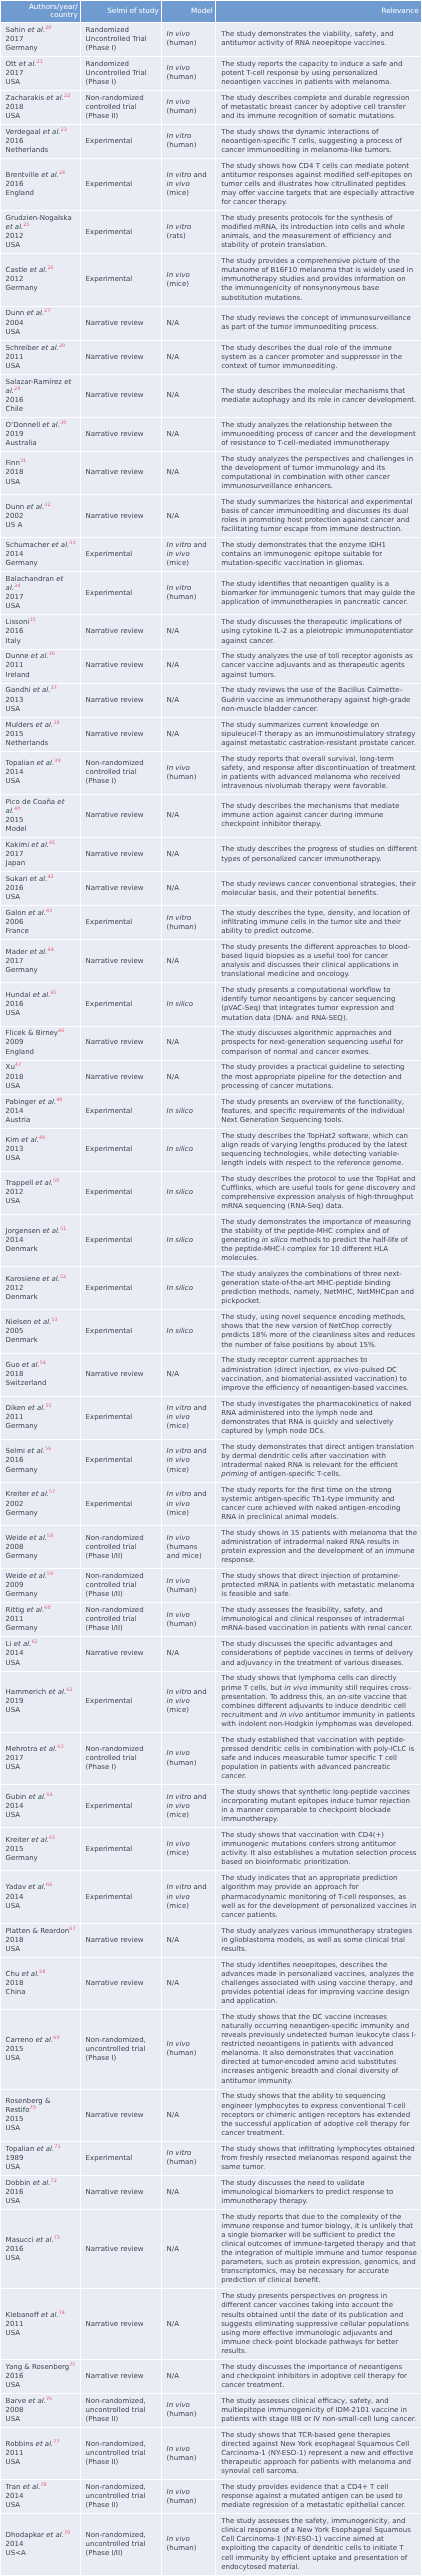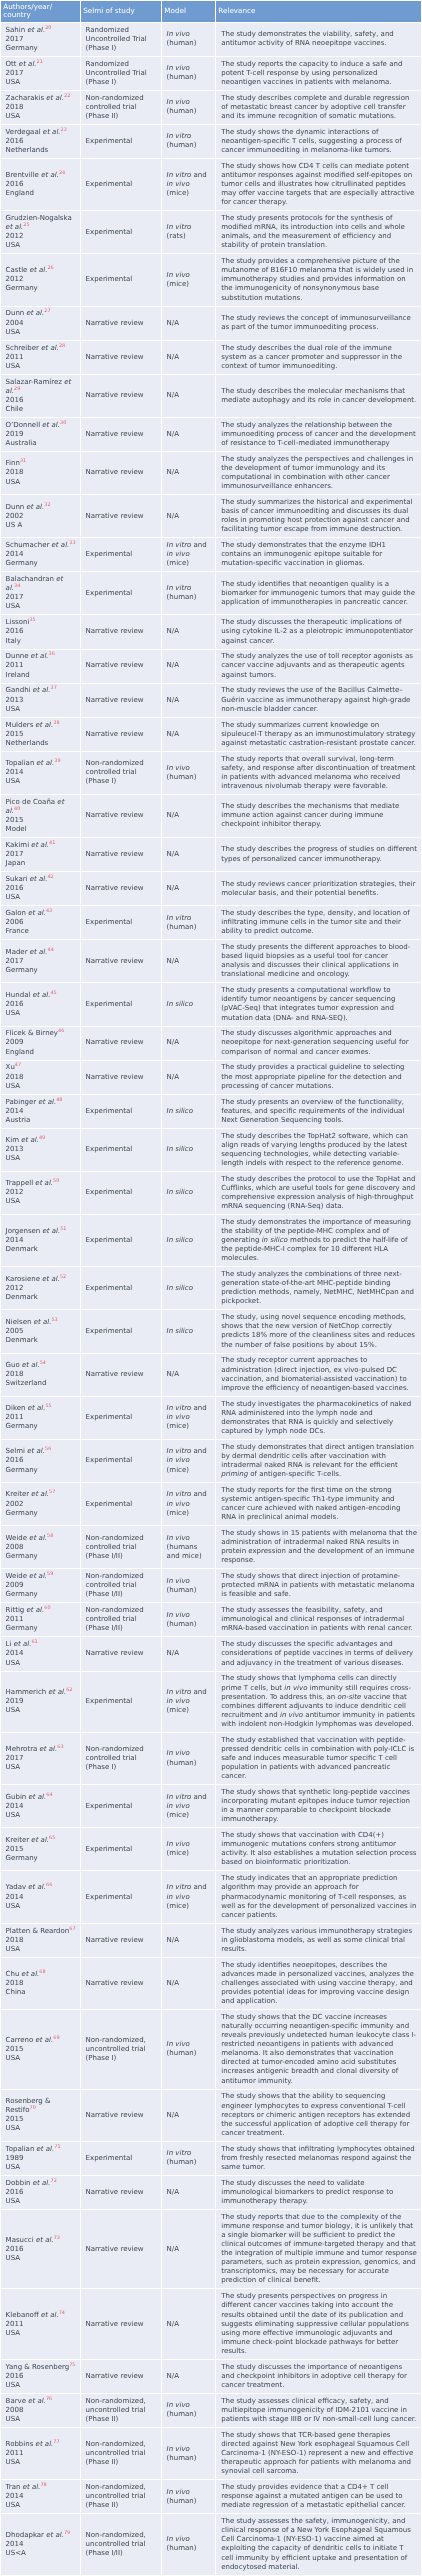--- a/index.html
+++ b/index.html
@@ -7,21 +7,21 @@
     --row-bg:#e9ecf4;
     --text:#3c4653;
     --ref:#e4606d;
     --grid:#ffffff;
   }
   html,body{margin:0;padding:0;background:#fff;}
   body{width:422px;font-family:"DejaVu Sans","Liberation Sans",sans-serif;color:var(--text);}
   table{width:422px;border-collapse:separate;border-spacing:1.2px;background:var(--grid);table-layout:fixed;}
   th{
     background:var(--header-bg);color:#fff;font-weight:400;font-size:7.2px;
-    padding:1.7px 2.3px;text-align:left;line-height:1.2;vertical-align:middle;
+    padding:1.7px 2.3px;text-align:right;line-height:1.2;vertical-align:middle;
   }
   td{
     background:var(--row-bg);font-size:7px;line-height:1.3;
     padding:2.9px 4px 2.9px 4.6px;vertical-align:middle;overflow-wrap:break-word;
   }
   td.c-author{padding-right:1.7px;}
   td.c-rel{padding-left:5.2px;}
   sup.ref{color:var(--ref);font-size:4.9px;line-height:0;vertical-align:super;letter-spacing:0;}
   i{font-style:italic;}
 </style>
@@ -265,21 +265,21 @@
         <td class="c-rel">The study describes the progress of studies on different types of personalized cancer immunotherapy.</td>
       </tr>
       <tr>
         <td class="c-author">
           <div>Sukari <i>et al.</i><sup class="ref">42</sup></div>
           <div>2016</div>
           <div>USA</div>
         </td>
         <td class="c-type">Narrative review</td>
         <td class="c-model">N/A</td>
-        <td class="c-rel">The study reviews cancer prioritization strategies, their molecular basis, and their potential benefits.</td>
+        <td class="c-rel">The study reviews cancer conventional strategies, their molecular basis, and their potential benefits.</td>
       </tr>
       <tr>
         <td class="c-author">
           <div>Galon <i>et al.</i><sup class="ref">43</sup></div>
           <div>2006</div>
           <div>France</div>
         </td>
         <td class="c-type">Experimental</td>
         <td class="c-model"><i>In vitro</i> (human)</td>
         <td class="c-rel">The study describes the type, density, and location of infiltrating immune cells in the tumor site and their ability to predict outcome.</td>
@@ -305,21 +305,21 @@
         <td class="c-rel">The study presents a computational workflow to identify tumor neoantigens by cancer sequencing (pVAC-Seq) that integrates tumor expression and mutation data (DNA- and RNA-SEQ).</td>
       </tr>
       <tr>
         <td class="c-author">
           <div>Flicek &amp; Birney<sup class="ref">46</sup></div>
           <div>2009</div>
           <div>England</div>
         </td>
         <td class="c-type">Narrative review</td>
         <td class="c-model">N/A</td>
-        <td class="c-rel">The study discusses algorithmic approaches and neoepitope for next-generation sequencing useful for comparison of normal and cancer exomes.</td>
+        <td class="c-rel">The study discusses algorithmic approaches and prospects for next-generation sequencing useful for comparison of normal and cancer exomes.</td>
       </tr>
       <tr>
         <td class="c-author">
           <div>Xu<sup class="ref">47</sup></div>
           <div>2018</div>
           <div>USA</div>
         </td>
         <td class="c-type">Narrative review</td>
         <td class="c-model">N/A</td>
         <td class="c-rel">The study provides a practical guideline to selecting the most appropriate pipeline for the detection and processing of cancer mutations.</td>

